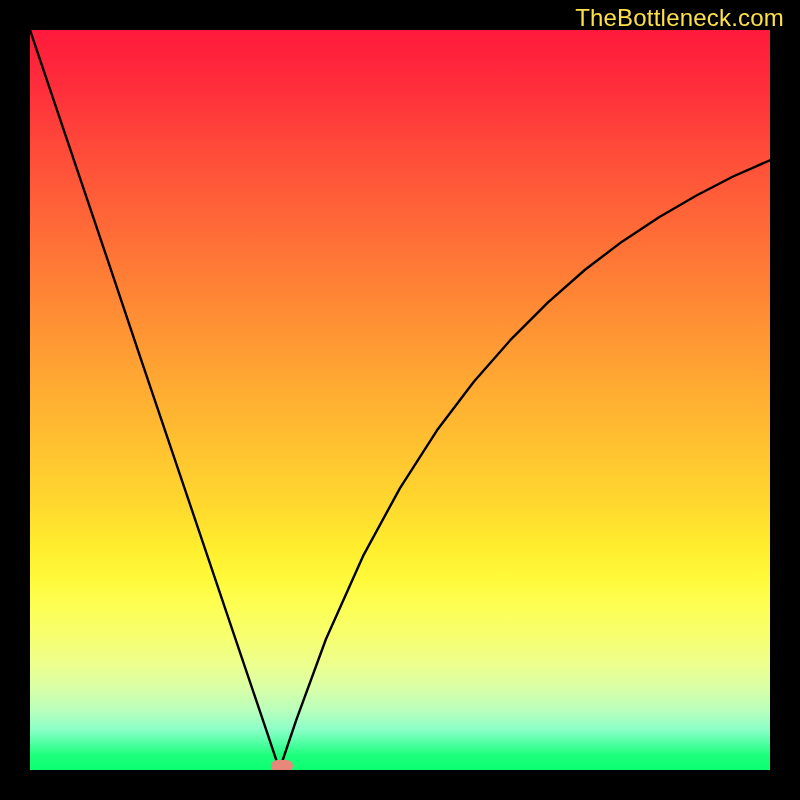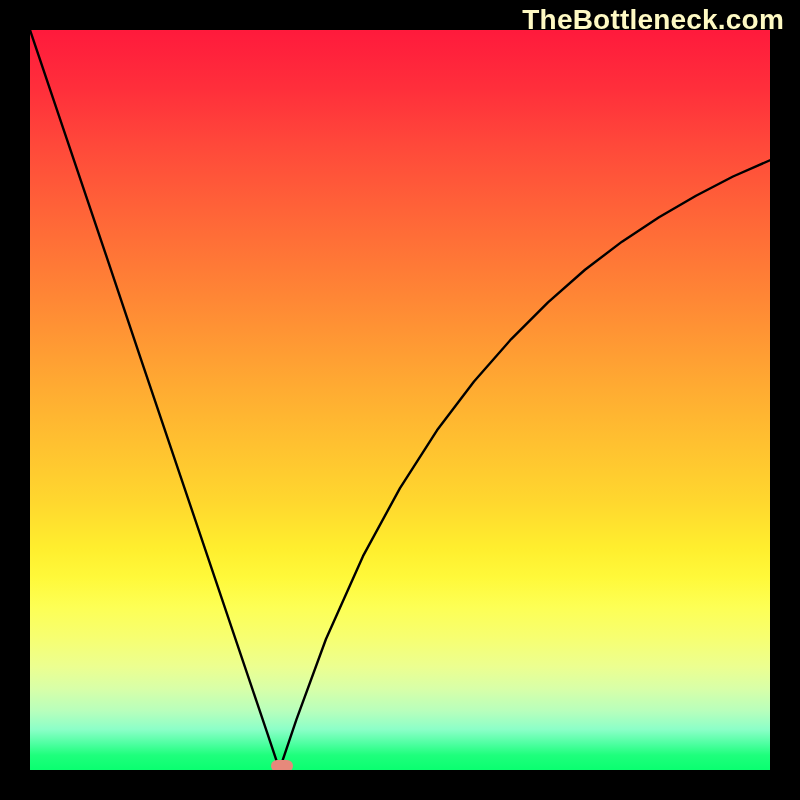--- a/index.html
+++ b/index.html
@@ -46,26 +46,25 @@
       #8cffc8 94.5%,
       #4cffa0 96.5%,
       #1eff7c 98%,
       #0aff70 100%
     );
   }
   .watermark {
     position: absolute;
     top: 4px;
     right: 16px;
-    color: #fef9c3;
-    font-size: 28px;
+    color: #fde047;
+    font-size: 24px;
     letter-spacing: 0.2px;
     z-index: 5;
     user-select: none;
-    font-weight: bold;
   }
   svg.curve {
     position: absolute;
     top: 0;
     left: 0;
     width: 740px;
     height: 740px;
   }
   .marker {
     position: absolute;

